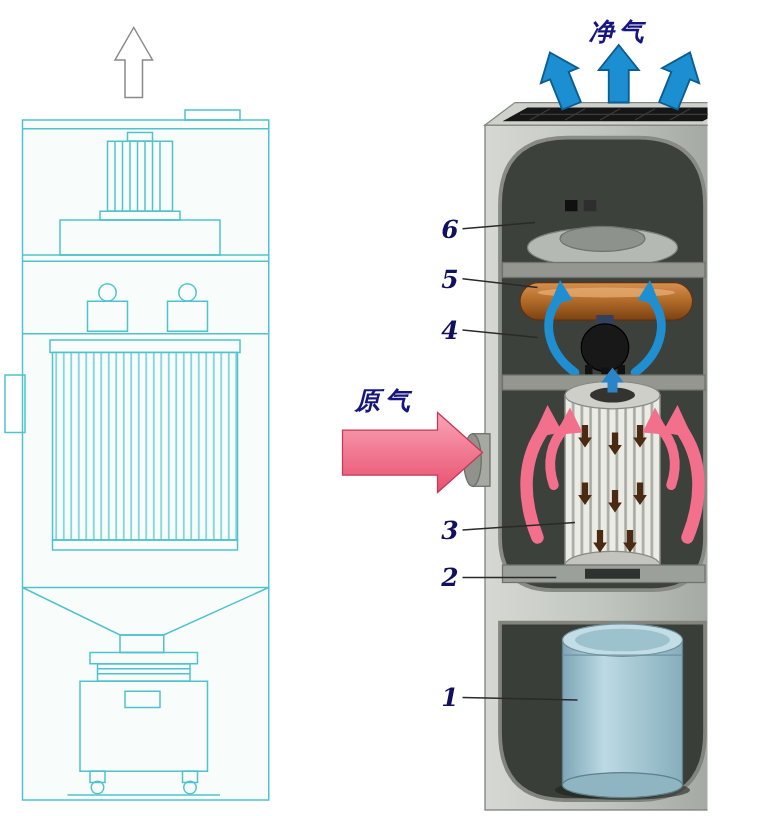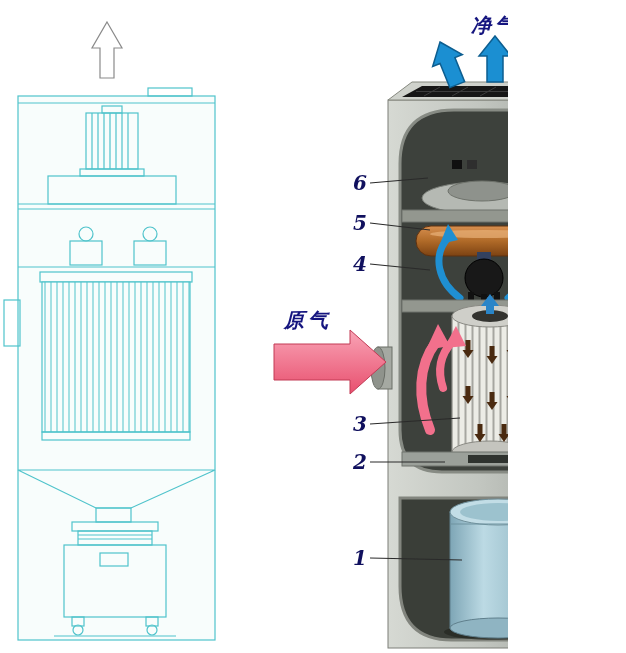--- a/index.html
+++ b/index.html
@@ -1,16 +1,16 @@
 <!DOCTYPE html>
 <html><head>
 <meta charset="utf-8">
 <style>
   html,body{margin:0;padding:0;background:#ffffff;}
-  #stage{position:relative;width:508px;height:653px;background:#ffffff;overflow:hidden;
+  #stage{position:relative;width:566px;height:653px;background:#ffffff;overflow:hidden;
          font-family:"DejaVu Sans","Liberation Sans",sans-serif;}
   #stage svg{position:absolute;left:0;top:0;}
   text.cn-label{font-family:"DejaVu Sans","Liberation Sans",sans-serif;
                 font-weight:bold;font-style:italic;font-size:20px;fill:#15157f;letter-spacing:4px;}
   text.callout-num{font-family:"DejaVu Serif","Liberation Serif",serif;
                    font-weight:bold;font-style:italic;font-size:20px;fill:#10105e;}
 </style>
 </head>
 <body>
 

